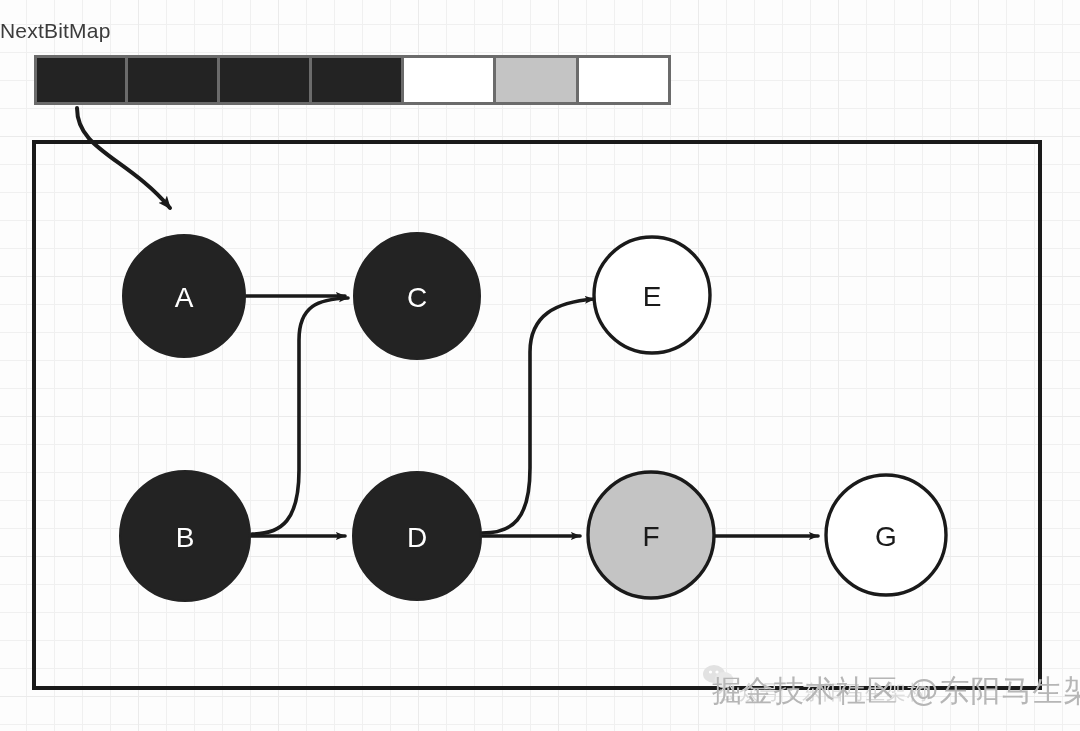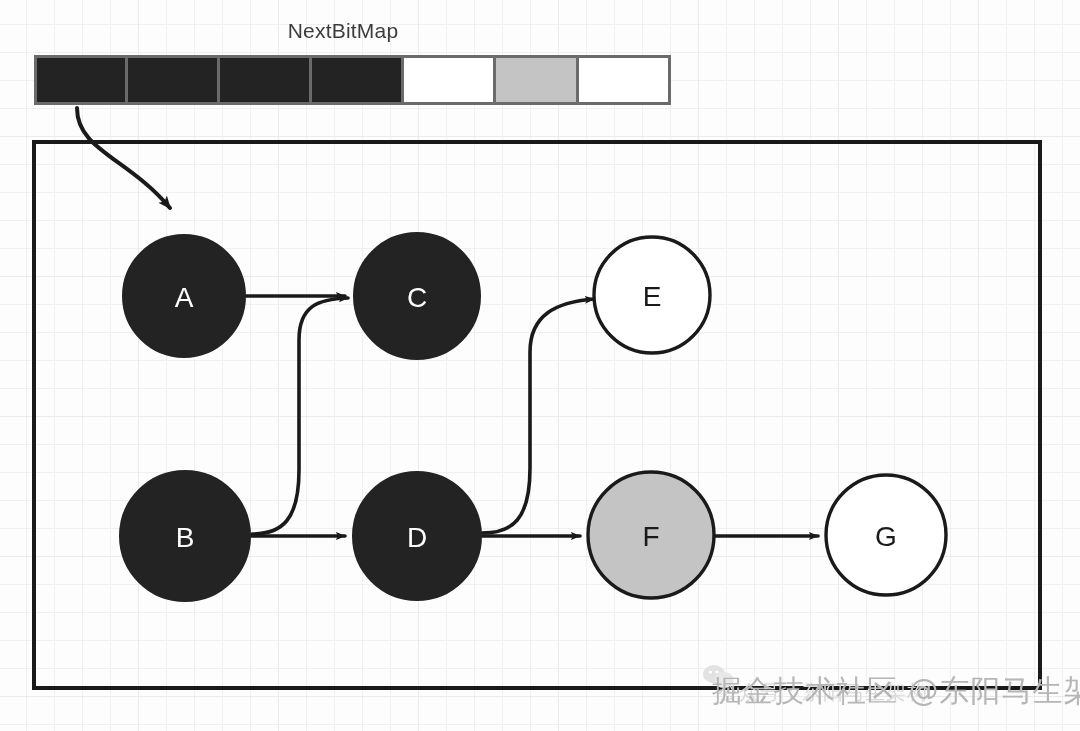--- a/index.html
+++ b/index.html
@@ -30,21 +30,20 @@
       linear-gradient(to bottom, #ebebeb 1px, transparent 1px);
     background-size: 140px 140px;
     background-position: -2px -4px;
     pointer-events: none;
   }
   #title {
     position: absolute;
     left: 0;
     top: 19px;
     width: 686px;
-    text-align: center;
     font-size: 21px;
     color: #3c3c3c;
     letter-spacing: 0.2px;
   }
   #bitmap {
     position: absolute;
     left: 34px;
     top: 55px;
     height: 50px;
     display: flex;

